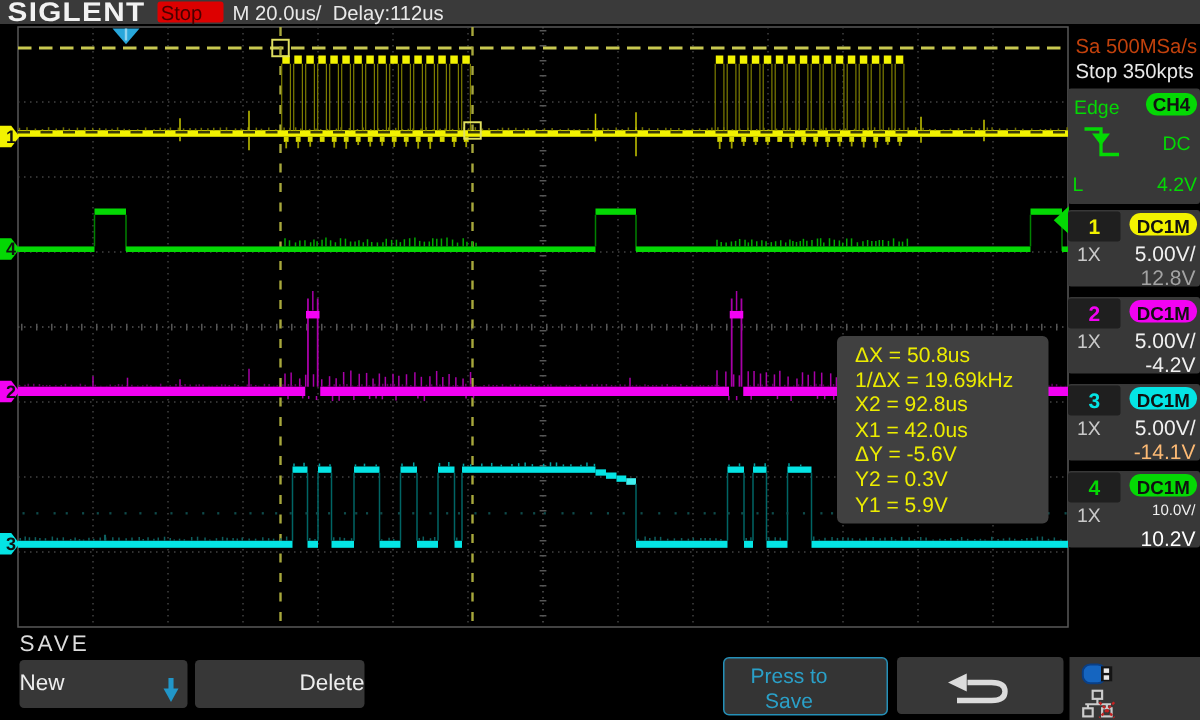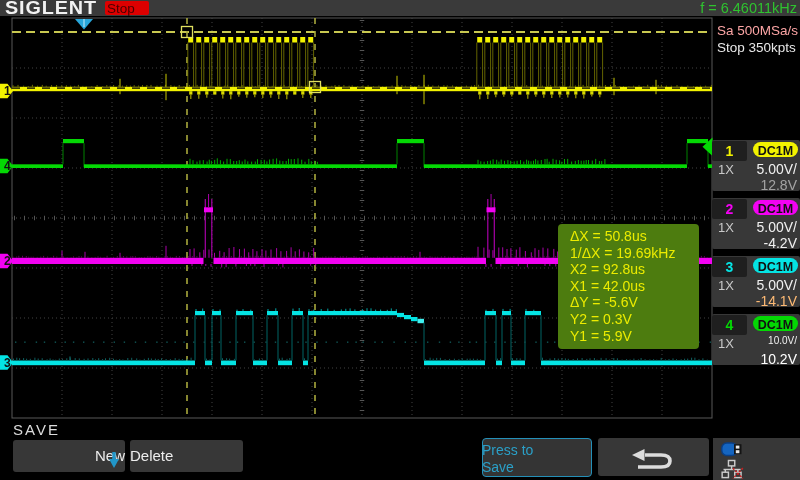--- a/index.html
+++ b/index.html
@@ -4,21 +4,21 @@
  *{box-sizing:border-box;font-family:"Liberation Sans",sans-serif;-webkit-font-smoothing:antialiased;}
  .abs{position:absolute;white-space:nowrap;}
 </style></head>
 <body>
 <div style="position:relative;width:800px;height:480px;background:#000;overflow:hidden">
 
 <div class="abs" style="left:0;top:0;width:800px;height:15.5px;background:#3a3a3a"></div>
 <div class="abs" style="left:5px;top:-2.5px;color:#f2f2f2;font-size:18px;font-weight:bold;letter-spacing:0.8px;transform:scaleX(1.1);transform-origin:left">SIGLENT</div>
 <div class="abs" style="left:105px;top:1px;width:44px;height:13.5px;background:#dd0000;border-radius:2px"></div>
 <div class="abs" style="left:105px;top:0.5px;width:32px;text-align:center;color:#4a0000;font-size:13.5px">Stop</div>
-<div class="abs" style="right:3px;top:0px;color:#2fc22f;font-size:14.5px">f = 6.46011kHz</div>
+<div class="abs" style="left:155px;top:0.5px;color:#e8e8e8;font-size:13.5px">M 20.0us/&nbsp; Delay:112us</div>
 
 <svg width="800" height="480" viewBox="0 0 800 480" style="position:absolute;left:0;top:0">
       <rect x="12" y="18" width="700" height="400" fill="none" stroke="#585858" stroke-width="1"></rect>
       <line x1="62" y1="18" x2="62" y2="418" stroke="#424242" stroke-width="1" stroke-dasharray="1 3"></line>
       <line x1="112" y1="18" x2="112" y2="418" stroke="#424242" stroke-width="1" stroke-dasharray="1 3"></line>
       <line x1="162" y1="18" x2="162" y2="418" stroke="#424242" stroke-width="1" stroke-dasharray="1 3"></line>
       <line x1="212" y1="18" x2="212" y2="418" stroke="#424242" stroke-width="1" stroke-dasharray="1 3"></line>
       <line x1="262" y1="18" x2="262" y2="418" stroke="#424242" stroke-width="1" stroke-dasharray="1 3"></line>
       <line x1="312" y1="18" x2="312" y2="418" stroke="#424242" stroke-width="1" stroke-dasharray="1 3"></line>
       <line x1="412" y1="18" x2="412" y2="418" stroke="#424242" stroke-width="1" stroke-dasharray="1 3"></line>
@@ -1072,23 +1072,35 @@
       <text x="4" y="265.3" font-family="Liberation Sans, sans-serif" font-size="12" font-weight="bold" fill="#111">2</text>
       <polygon points="0,355.3 7.5,355.3 13,362.5 7.5,369.7 0,369.7" fill="#04e4e4"></polygon>
       <text x="4" y="366.8" font-family="Liberation Sans, sans-serif" font-size="12" font-weight="bold" fill="#111">3</text>
       <polygon points="0,158.8 7.5,158.8 13,166 7.5,173.2 0,173.2" fill="#04d804"></polygon>
       <text x="4" y="170.3" font-family="Liberation Sans, sans-serif" font-size="12" font-weight="bold" fill="#111">4</text>
       <polygon points="75,19 93,19 84,29.5" fill="#28a7db"></polygon>
       <line x1="84" y1="19" x2="84" y2="27" stroke="#8fd4ef" stroke-width="1.6"></line>
       <polygon points="712.5,137.5 712.5,156 702.5,146.8" fill="#04d804"></polygon>
     </svg>
 
-<div class="abs" style="left:717px;top:23px;color:#fca5a5;font-size:13.5px">Sa 500MSa/s</div>
+<div class="abs" style="left:717px;top:23px;color:#c2410c;font-size:13.5px">Sa 500MSa/s</div>
 <div class="abs" style="left:717px;top:40px;color:#e8e8e8;font-size:13.5px">Stop 350kpts</div>
 
+<div class="abs" style="left:712px;top:59px;width:88px;height:77px;background:#383838;border-radius:2px">
+ <div class="abs" style="left:4px;top:4.5px;color:#04d804;font-size:13px">Edge</div>
+ <div class="abs" style="left:52px;top:2.5px;width:34px;height:15.5px;background:#04d804;border-radius:8px"></div>
+ <div class="abs" style="left:52px;top:4px;width:34px;text-align:center;color:#111;font-size:12.5px;font-weight:bold">CH4</div>
+ <svg width="30" height="22" viewBox="0 0 30 22" style="position:absolute;left:10px;top:25px">
+   <path d="M 1 2 H 12 V 19 H 24" stroke="#04d804" stroke-width="2.2" fill="none"></path>
+   <polygon points="6,5 18,5 12,13" fill="#04d804"></polygon>
+ </svg>
+ <div class="abs" style="left:63px;top:29px;color:#04d804;font-size:13px">DC</div>
+ <div class="abs" style="left:3px;top:56px;color:#04d804;font-size:13px">L</div>
+ <div class="abs" style="right:2px;top:56px;color:#04d804;font-size:13px">4.2V</div>
+</div>
 
 <div style="position:absolute;left:712px;top:140px;width:88px;height:51px;background:#383838;border-radius:2px">
  <div style="position:absolute;left:0px;top:1px;width:35px;height:20px;background:#1f1f1f;border-radius:2px"></div>
  <div style="position:absolute;left:0px;top:3px;width:35px;text-align:center;color:#f2f200;font-size:14px;font-weight:bold">1</div>
  <div style="position:absolute;left:41px;top:2px;width:45px;height:15px;background:#f2f200;border-radius:8px"></div>
  <div style="position:absolute;left:41px;top:3.5px;width:45px;text-align:center;color:#111;font-size:12.5px;font-weight:bold">DC1M</div>
  <div style="position:absolute;left:6px;top:22px;color:#c9c9c9;font-size:13px">1X</div>
  <div style="position:absolute;right:3px;top:21px;color:#f0f0f0;font-size:14px">5.00V/</div>
  <div style="position:absolute;right:3px;top:37px;color:#a3a3a3;font-size:14px">12.8V</div>
 </div>
@@ -1116,36 +1128,36 @@
 <div style="position:absolute;left:712px;top:314px;width:88px;height:51px;background:#383838;border-radius:2px">
  <div style="position:absolute;left:0px;top:1px;width:35px;height:20px;background:#1f1f1f;border-radius:2px"></div>
  <div style="position:absolute;left:0px;top:3px;width:35px;text-align:center;color:#04d804;font-size:14px;font-weight:bold">4</div>
  <div style="position:absolute;left:41px;top:2px;width:45px;height:15px;background:#04d804;border-radius:8px"></div>
  <div style="position:absolute;left:41px;top:3.5px;width:45px;text-align:center;color:#111;font-size:12.5px;font-weight:bold">DC1M</div>
  <div style="position:absolute;left:6px;top:22px;color:#c9c9c9;font-size:13px">1X</div>
  <div style="position:absolute;right:3px;top:21px;color:#f0f0f0;font-size:10px">10.0V/</div>
  <div style="position:absolute;right:3px;top:37px;color:#ffffff;font-size:14px">10.2V</div>
 </div>
 
-<div class="abs" style="left:558px;top:224px;width:141px;height:125px;background:#4d7c0f;border-radius:4px;color:#ecec00;font-size:14px;line-height:16.6px;padding:4px 0 0 12px">
+<div class="abs" style="left:558px;top:224px;width:141px;height:125px;background:#404040;border-radius:4px;color:#ecec00;font-size:14px;line-height:16.6px;padding:4px 0 0 12px">
 ΔX = 50.8us<br>1/ΔX = 19.69kHz<br>X2 = 92.8us<br>X1 = 42.0us<br>ΔY = -5.6V<br>Y2 = 0.3V<br>Y1 = 5.9V
 </div>
 
 <div class="abs" style="left:13px;top:421px;color:#dcdcdc;font-size:15px;letter-spacing:2px">SAVE</div>
 <div class="abs" style="left:13px;top:440px;width:112px;height:32px;background:#373737;border-radius:3px"></div>
-<div class="abs" style="left:13px;top:447px;width:112px;text-align:right;color:#ededed;font-size:15px">New</div>
+<div class="abs" style="left:13px;top:447px;width:112px;text-align:left;color:#ededed;font-size:15px">New</div>
 <svg width="12" height="17" viewBox="0 0 12 17" style="position:absolute;left:108px;top:452px">
   <rect x="4.3" y="0" width="3.4" height="8" fill="#2196c8"></rect>
   <polygon points="1,7 11,7 6,16" fill="#2196c8"></polygon>
 </svg>
 <div class="abs" style="left:130px;top:440px;width:113px;height:32px;background:#373737;border-radius:3px"></div>
-<div class="abs" style="left:130px;top:447px;width:113px;text-align:left;color:#ededed;font-size:15px">Delete</div>
+<div class="abs" style="left:130px;top:447px;width:113px;text-align:right;color:#ededed;font-size:15px">Delete</div>
 
 <div class="abs" style="left:482px;top:438px;width:110px;height:39px;background:#343434;border:1.5px solid #2590b8;border-radius:4px"></div>
-<div class="abs" style="left:482px;top:442px;width:132px;color:#2aa0c8;font-size:14px;line-height:17px">Press to<br>Save</div>
+<div class="abs" style="left:460px;top:442px;width:132px;text-align:center;color:#2aa0c8;font-size:14px;line-height:17px">Press to<br>Save</div>
 
 <div class="abs" style="left:598px;top:438px;width:111px;height:38px;background:#373737;border-radius:3px"></div>
 <svg width="50" height="26" viewBox="0 0 50 26" style="position:absolute;left:628px;top:445px">
   <path d="M 17 10 H 33 Q 42 10 42 16 Q 42 22 33 22 H 10" stroke="#dcdcdc" stroke-width="3.6" fill="none"></path>
   <polygon points="4,10 16.5,4 16.5,16 " fill="#dcdcdc"></polygon>
 </svg>
 
 <div class="abs" style="left:713px;top:438px;width:87px;height:42px;background:#373737"></div>
 <svg width="22" height="15" viewBox="0 0 22 15" style="position:absolute;left:721px;top:442px">
   <rect x="0.8" y="1" width="15" height="12.5" rx="5" fill="#1565c0" stroke="#0a3f85" stroke-width="1.4"></rect>

